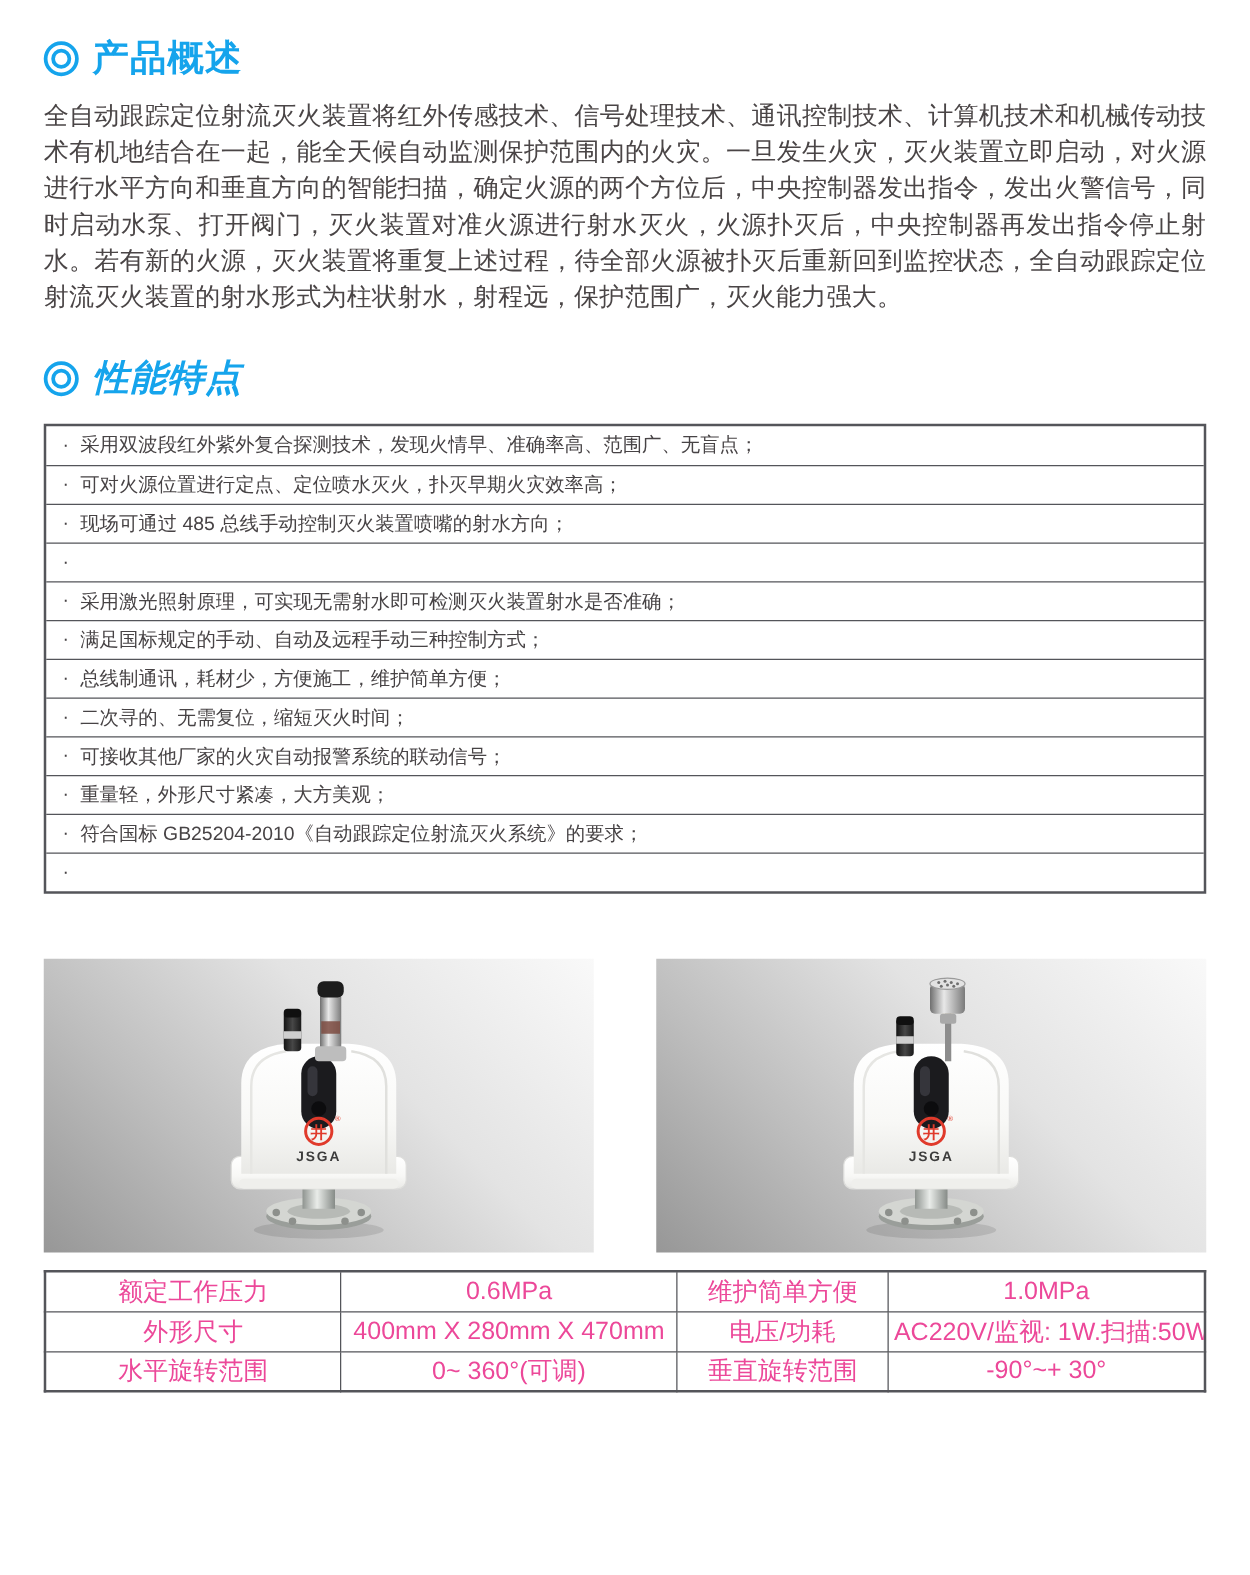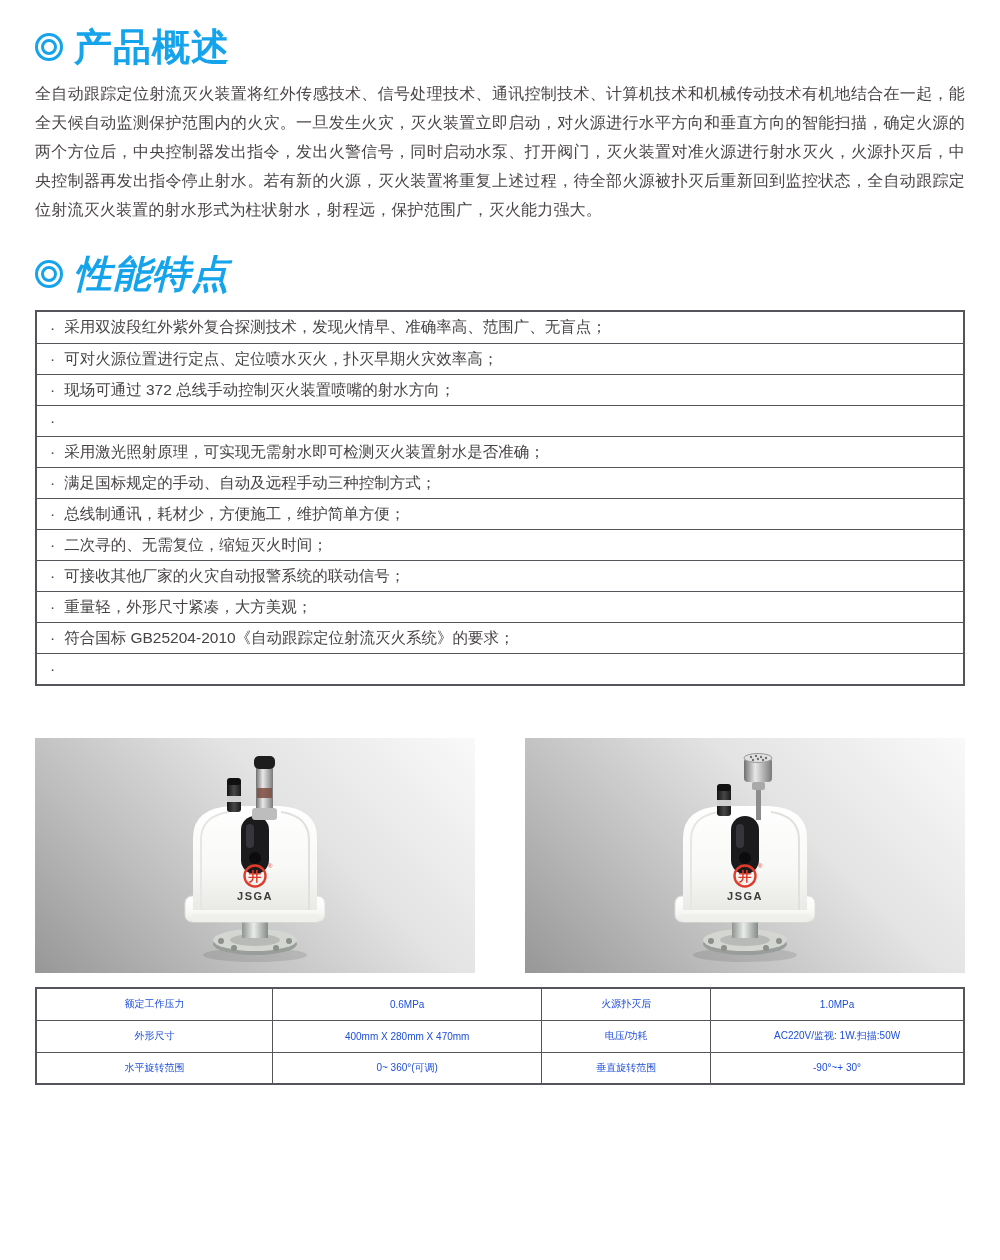--- a/index.html
+++ b/index.html
@@ -13,24 +13,24 @@
 
   .sec-header { display:flex; align-items:center; gap:11px; height:42px; }
   .ring {
     width:28px; height:28px; border:3.5px solid var(--accent);
     border-radius:50%; position:relative; flex:0 0 auto;
   }
   .ring::after {
     content:""; position:absolute; inset:3px;
     border:3.5px solid var(--accent); border-radius:50%;
   }
-  .sec-title { color:var(--accent); font-size:38px; font-weight:bold; letter-spacing:1px; }
+  .sec-title { color:var(--accent); font-size:29px; font-weight:bold; letter-spacing:1px; }
 
   .para {
-    margin-top:11px; font-size:16px; line-height:29px; color:var(--ink);
+    margin-top:11px; font-size:20px; line-height:29px; color:var(--ink);
     text-align:justify; letter-spacing:0.2px;
   }
 
   .hdr-features { margin-top:29px;font-style:italic; }
   .features { margin-top:15px; border:2px solid var(--border); }
   .feature-row {
     border-top:1px solid var(--border); height:31px;
     display:flex; align-items:center; padding-left:13px;
     font-size:15.5px; color:#474345;
   }
@@ -40,21 +40,21 @@
   .photos { margin-top:52px; display:flex; justify-content:space-between; }
   .photo {
     width:440px; height:235px;
     background:linear-gradient(225deg,#f9f9f9 0%,#e3e3e3 38%,#bdbdbd 70%,#979797 100%);
   }
   .photo svg { display:block; width:440px; height:235px; }
 
   .hdr-params { margin-top:33px; }
   table.params {
     margin-top:14px; width:100%; border-collapse:collapse;
-    border:2px solid var(--border); font-size:10px; color:#1d4ed8;
+    border:2px solid var(--border); font-size:20px; color:#ec4899;
     table-layout:fixed;
   }
   table.params td {
     border:1px solid var(--border); height:32px; text-align:center;
     padding:0 4px; overflow:hidden; white-space:nowrap;
   }
   .c1{width:25.5%} .c2{width:29%} .c3{width:18.2%} .c4{width:27.3%}
 </style>
 </head>
 <body>
@@ -75,21 +75,21 @@
     <div class="feature-row">
         <span class="bullet">·</span>
         <span>采用双波段红外紫外复合探测技术，发现火情早、准确率高、范围广、无盲点；</span>
       </div>
     <div class="feature-row">
         <span class="bullet">·</span>
         <span>可对火源位置进行定点、定位喷水灭火，扑灭早期火灾效率高；</span>
       </div>
     <div class="feature-row">
         <span class="bullet">·</span>
-        <span>现场可通过 372 总线手动控制灭火装置喷嘴的射水方向；</span>
+        <span>现场可通过 485 总线手动控制灭火装置喷嘴的射水方向；</span>
       </div>
     <div class="feature-row">
         <span class="bullet">·</span>
       </div>
     <div class="feature-row">
         <span class="bullet">·</span>
         <span>采用激光照射原理，可实现无需射水即可检测灭火装置射水是否准确；</span>
       </div>
     <div class="feature-row">
         <span class="bullet">·</span>
@@ -264,21 +264,21 @@
       </svg>
     </div>
 
   </div>
 
   <table class="params">
     <tbody>
       <tr>
         <td class="c1">额定工作压力</td>
         <td class="c2">0.6MPa</td>
-        <td class="c3">火源扑灭后</td>
+        <td class="c3">维护简单方便</td>
         <td class="c4">1.0MPa</td>
       </tr>
       <tr>
         <td>外形尺寸</td>
         <td>400mm X 280mm X 470mm</td>
         <td>电压/功耗</td>
         <td>AC220V/监视: 1W.扫描:50W</td>
       </tr>
       <tr>
         <td>水平旋转范围</td>

